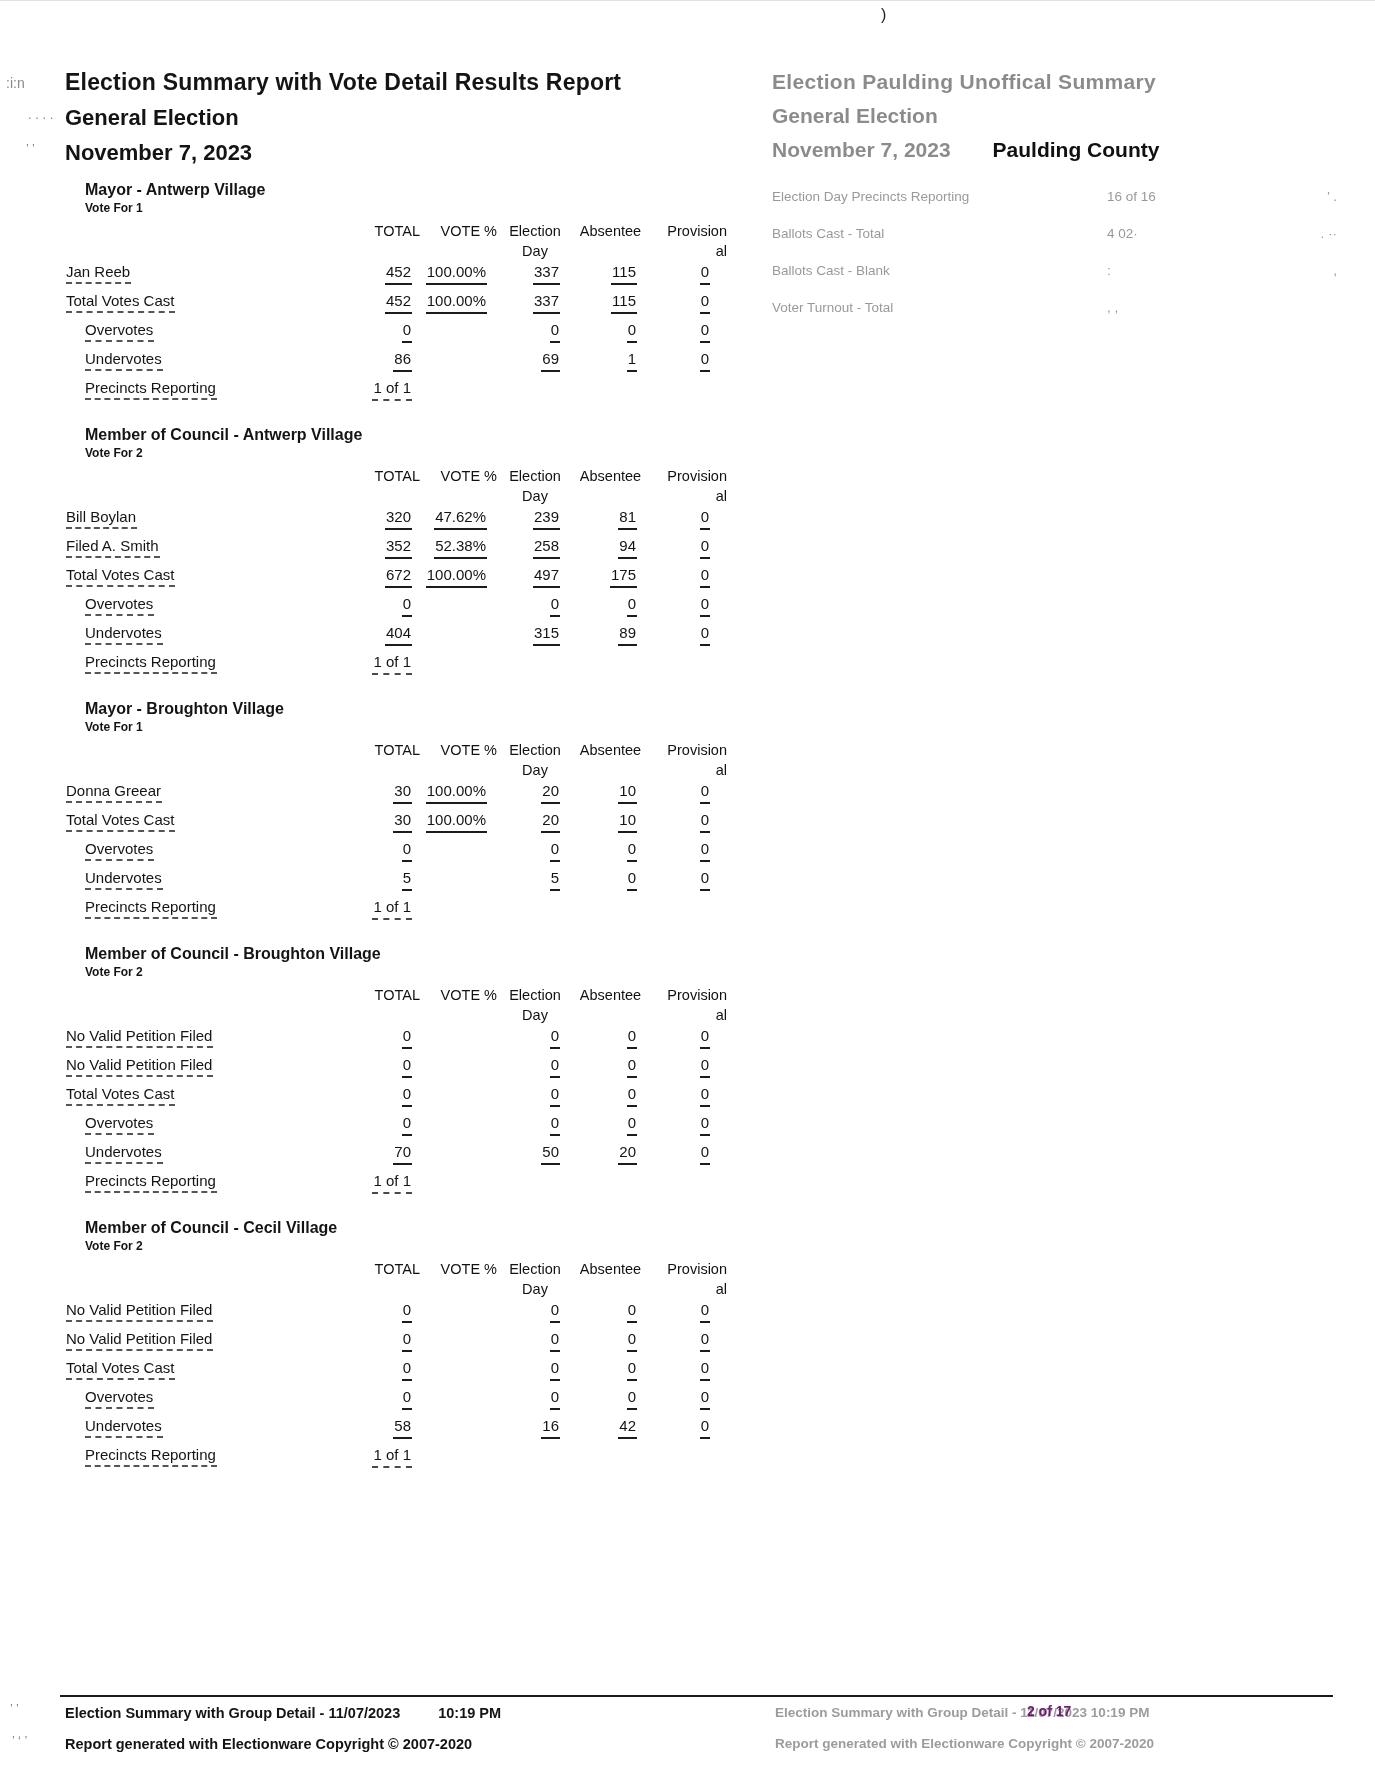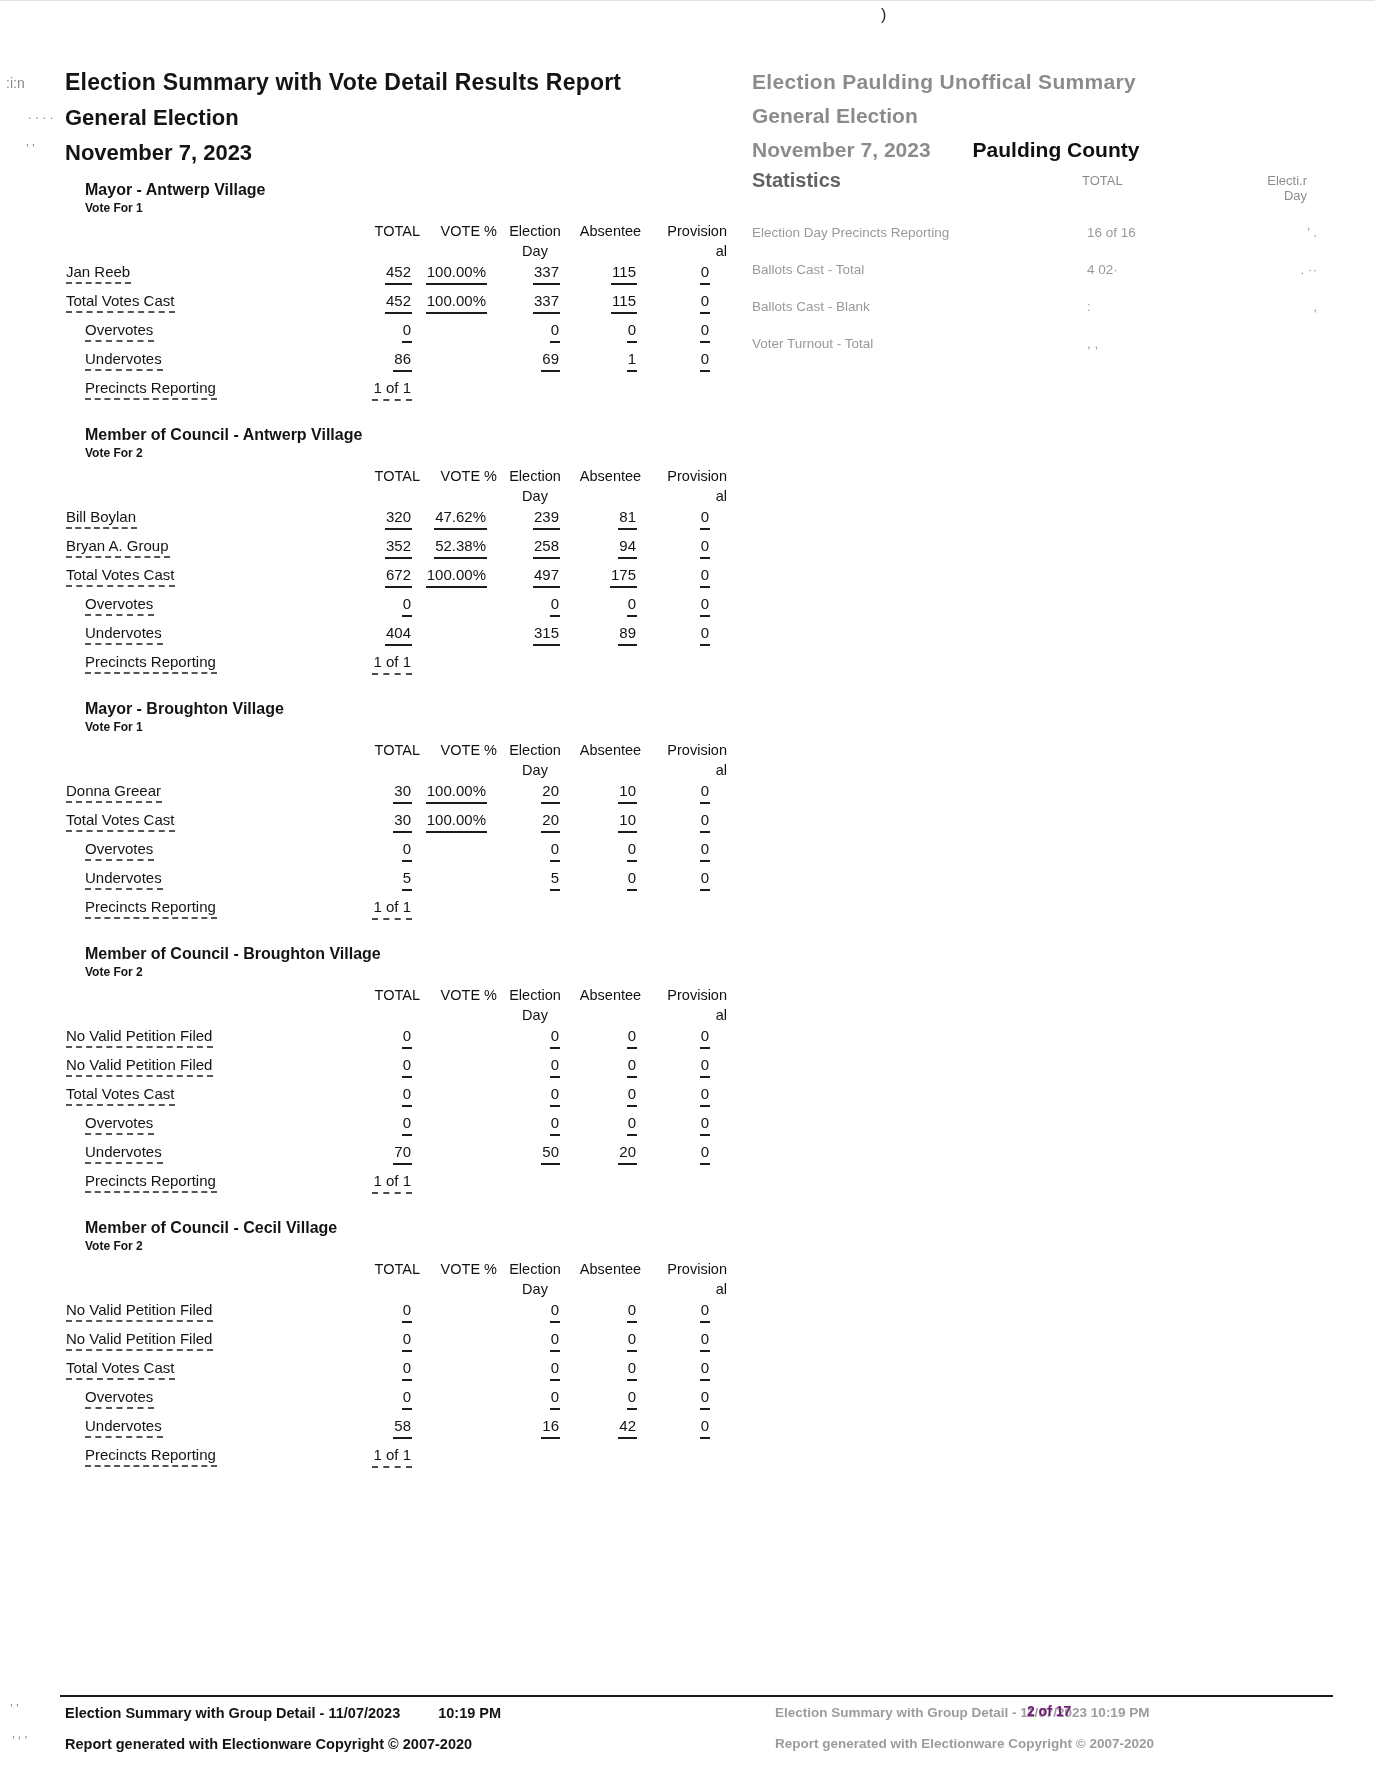--- a/index.html
+++ b/index.html
@@ -32,21 +32,21 @@
   td.v{text-align:right;}
   td.v.total{padding-right:8px;}
   td.v.pct{padding-right:10px;}
   td.v.eday{padding-right:13px;}
   td.v.abs{padding-right:11px;}
   td.v.prov{padding-right:17px;}
   .u-solid{border-bottom:2px solid #1c1c1c;padding:0 1px 3px 1px;display:inline-block;}
   .u-dash{border-bottom:2px dashed #4a4a4a;padding:0 1px 3px 1px;display:inline-block;}
   .u-dashlbl{border-bottom:2px dashed #555;padding:0 1px 2px 0;display:inline-block;}
   
-  .ghost-content{position:absolute;left:752px;top:64px;width:600px;}
+  .ghost-content{position:absolute;left:772px;top:64px;width:600px;}
   .gh{color:#3f3f3f;opacity:.6;filter:blur(.6px);}
   .gh-title{font-size:21px;font-weight:bold;line-height:34px;letter-spacing:.3px;}
   .gh-sub{font-size:21px;font-weight:bold;line-height:34px;}
   .gh-line{display:flex;align-items:baseline;}
   .county-solid{font-size:21px;font-weight:bold;color:#101010;margin-left:42px;}
   .gh-stats-head{display:flex;margin-top:2px;}
   .gh-section{font-size:20px;font-weight:bold;opacity:.75;filter:blur(.5px);color:#2e2e2e;width:330px;}
   .gh-colhead{font-size:13px;line-height:15px;opacity:.6;filter:blur(.7px);color:#3f3f3f;}
   .gh-col-total{width:135px;padding-top:4px;}
   .gh-col-eday{width:90px;text-align:right;padding-top:4px;}
@@ -194,21 +194,21 @@
             <tbody>
               <tr>
                 <td class="lbl"><span class="u-dashlbl">Bill Boylan</span></td>
                 <td class="v total"><span class="u-solid">320</span></td>
                 <td class="v pct"><span class="u-solid">47.62%</span></td>
                 <td class="v eday"><span class="u-solid">239</span></td>
                 <td class="v abs"><span class="u-solid">81</span></td>
                 <td class="v prov"><span class="u-solid">0</span></td>
               </tr>
               <tr>
-                <td class="lbl"><span class="u-dashlbl">Bryan A. Group</span></td>
+                <td class="lbl"><span class="u-dashlbl">Filed A. Smith</span></td>
                 <td class="v total"><span class="u-solid">352</span></td>
                 <td class="v pct"><span class="u-solid">52.38%</span></td>
                 <td class="v eday"><span class="u-solid">258</span></td>
                 <td class="v abs"><span class="u-solid">94</span></td>
                 <td class="v prov"><span class="u-solid">0</span></td>
               </tr>
               <tr>
                 <td class="lbl"><span class="u-dashlbl">Total Votes Cast</span></td>
                 <td class="v total"><span class="u-solid">672</span></td>
                 <td class="v pct"><span class="u-solid">100.00%</span></td>
@@ -483,28 +483,20 @@
         </section>
       </div>
   </div>
 
   <div class="ghost-content">
     <div class="gh gh-title">Election Paulding Unoffical Summary</div>
     <div class="gh gh-sub">General Election</div>
     <div class="gh-line">
       <span class="gh gh-sub">November 7, 2023</span>
       <span class="county-solid">Paulding County</span>
-    </div>
-    <div class="gh-stats-head">
-      <span class="gh-section">Statistics</span>
-      <span class="gh-colhead gh-col-total">TOTAL</span>
-      <span class="gh-colhead gh-col-eday">
-        <span>Electi.r</span><br>
-        <span>Day</span>
-      </span>
     </div>
     <div class="gh-rows" id="ghost-rows">
         <div class="gh-row">
           <span class="gl">Election Day Precincts Reporting</span>
           <span class="gt">16 of 16</span>
           <span class="ge">’ .</span>
         </div>
         <div class="gh-row">
           <span class="gl">Ballots Cast - Total</span>
           <span class="gt">4 02·</span>

